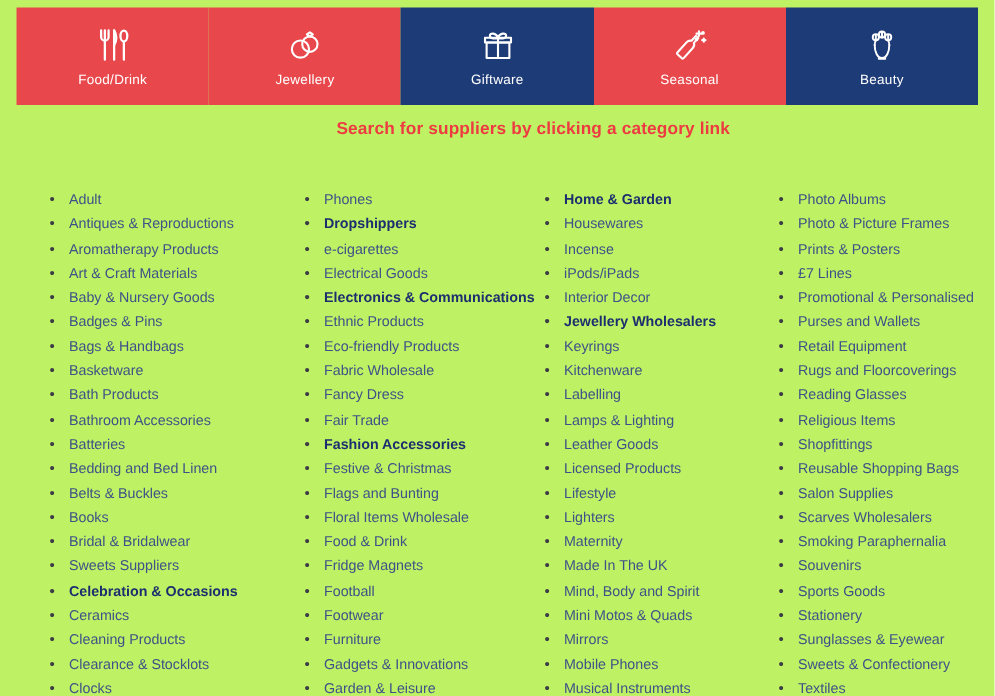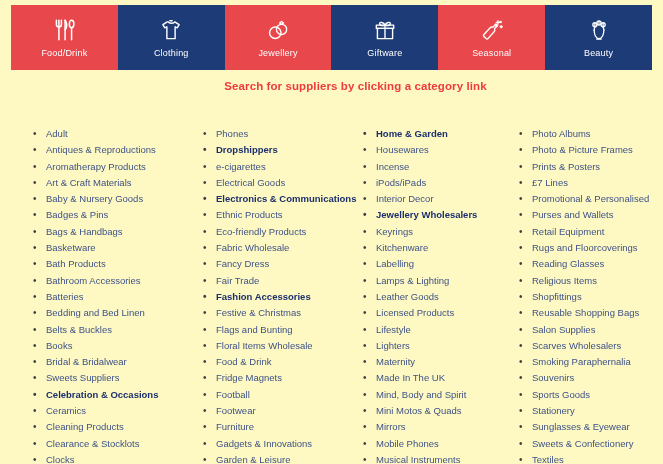--- a/index.html
+++ b/index.html
@@ -1,16 +1,16 @@
 <!DOCTYPE html>
 <html style="--red: #e8474b; --blue: #1d3b76; --heading: #ee3a41; --link: #3d5287; --link-bold: #1b2f6e; --bullet: #3c3c44;"><head>
 <meta charset="utf-8">
 <style>
   html,body{margin:0;padding:0;background:#fff;}
-  #page{position:relative;width:663px;height:464px;background:#fef9c3;overflow:hidden;
+  #page{position:relative;width:663px;height:464px;background:#bef264;overflow:hidden;
         font-family:"Liberation Sans","DejaVu Sans",sans-serif;}
 
   
   .tabbar{position:absolute;left:11px;top:5px;width:641px;height:65px;display:flex;}
   .tab{flex:1;display:flex;flex-direction:column;align-items:center;justify-content:center;
        gap:5px;color:#fff;cursor:pointer;}
   .tab.red{background:var(--red);}
   .tab.blue{background:var(--blue);}
   .tab svg{display:block;}
   .tab .tab-label{font-size:9px;letter-spacing:.2px;}
@@ -43,29 +43,20 @@
             <path d="M7.3 3v18"></path>
           <path d="M13 3c1.8 2.6 1.8 6.4 0 9"></path>
             <path d="M13 3v18"></path>
           <ellipse cx="19" cy="6.5" rx="2.1" ry="3.4"></ellipse>
             <path d="M19 9.9V21"></path>
         </svg>
       </span>
       <span class="tab-label">Food/Drink</span>
     </div>
 
-    <div class="tab blue">
-      <span>
-        <svg width="26" height="26" viewBox="0 0 24 24" fill="none" stroke="#fff" stroke-width="1.3" stroke-linejoin="round">
-          <path d="M8.5 4.5 4.5 7l1.8 3 1.9-1v11h7.6V9l1.9 1 1.8-3-4-2.5c-.7 1.6-5.3 1.6-6 0z"></path>
-          <path d="M11 3.4h2" stroke-linecap="round"></path>
-        </svg>
-      </span>
-      <span class="tab-label">Clothing</span>
-    </div>
 
     <div class="tab red">
       <span>
         <svg width="26" height="26" viewBox="0 0 24 24" fill="none" stroke="#fff" stroke-width="1.3" stroke-linejoin="round">
           <circle cx="9.5" cy="14.5" r="5.3"></circle>
             <circle cx="15.3" cy="11.5" r="4.7"></circle>
           <path d="M15.3 4.2l1.8 1.3-1.8 1.3-1.8-1.3z"></path>
         </svg>
       </span>
       <span class="tab-label">Jewellery</span>

